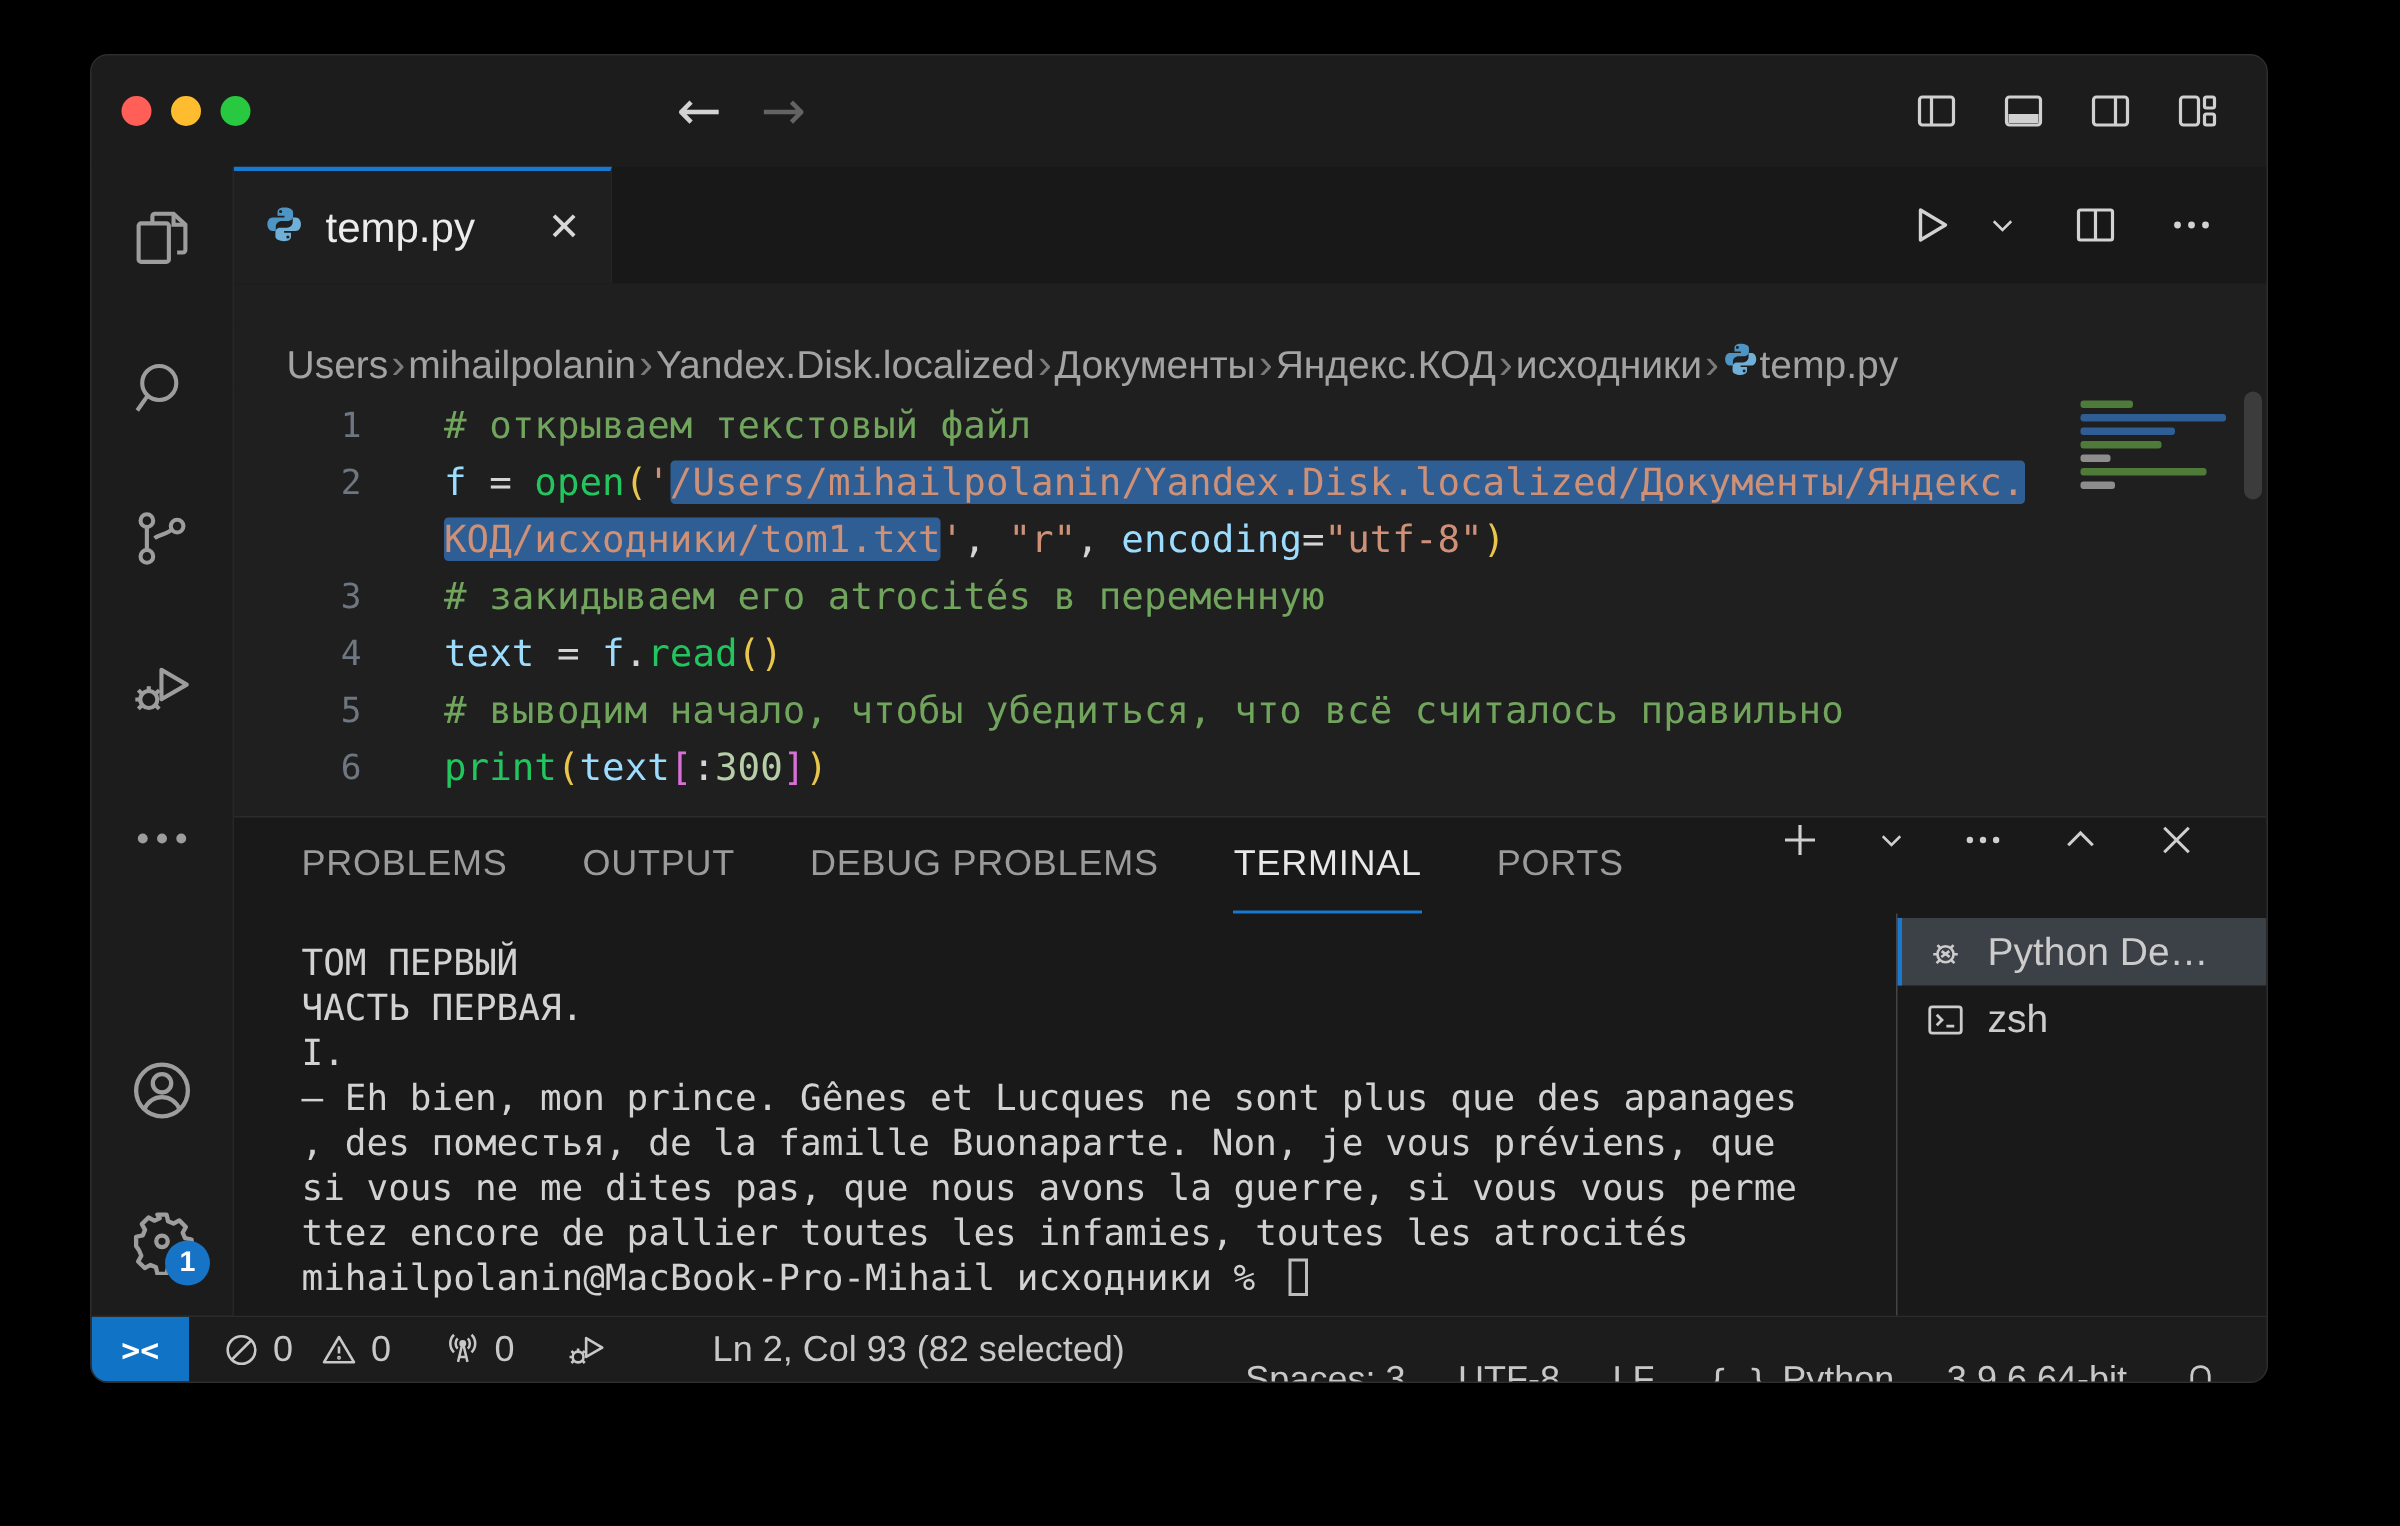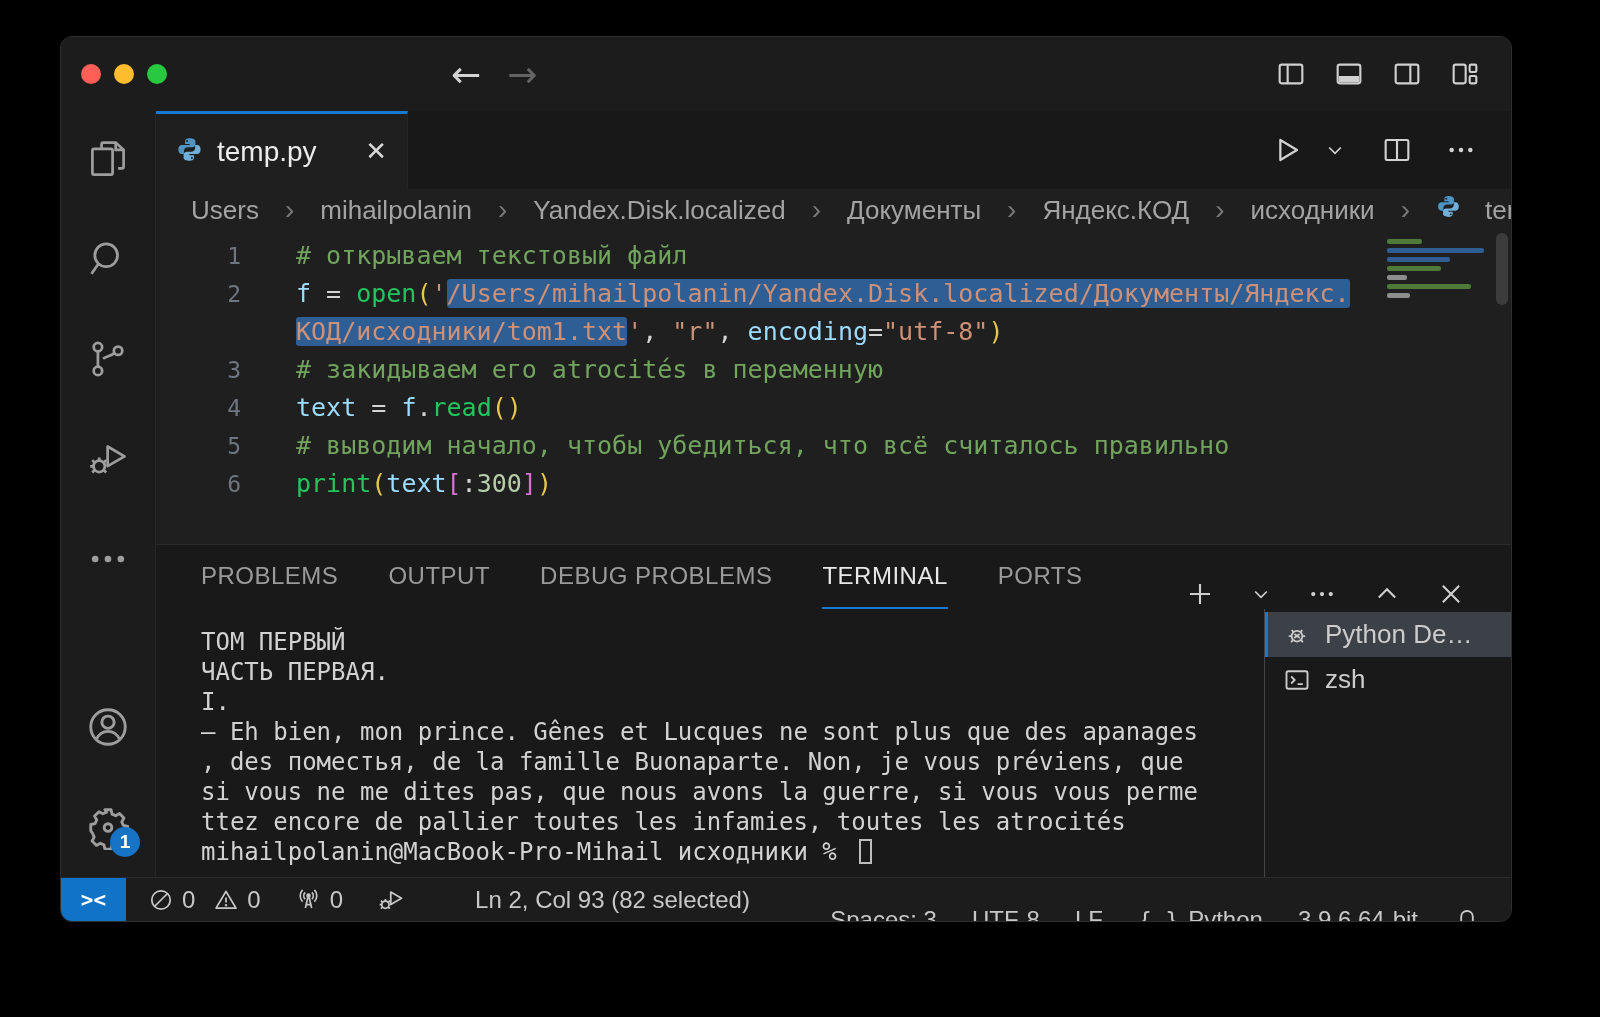--- a/index.html
+++ b/index.html
@@ -38,22 +38,22 @@
 
   
   .tabbar { height:78px; flex:none; background:#181818; display:flex; }
   .tab { width:252px; height:78px; background:#1f1f1f; border-top:3px solid #1879d0;
          border-right:1px solid #252525; display:flex; align-items:center; padding:0 20px; gap:14px; }
   .tab-label { color:#ececec; font-size:28px; font-weight:500; }
   .tab-close { margin-left:auto; color:#d8d8d8; font-size:26px; }
   .editor-actions { margin-left:auto; display:flex; align-items:center; gap:22px; padding-right:34px; color:#d2d2d2; }
 
   
-  .breadcrumb { height:42px; flex:none; background:#1f1f1f; display:flex; align-items:center;
-                padding-left:35px; gap:24px; font-size:26px; color:#a3a3a3; white-space:nowrap; overflow:hidden; }
+  .breadcrumb { height:42px; flex:none; background:#1f1f1f; display:flex; align-items:flex-end;
+                padding-left:35px; gap:0; font-size:26px; color:#a3a3a3; white-space:nowrap; overflow:hidden;margin-top:28px; }
   .bc-sep { color:#7a7a7a; font-size:28px; padding:0 2px; }
   .bc-py { flex:none; }
 
   
   .editor { flex:1; position:relative; background:#1f1f1f; padding-top:6px;
             font-family:"DejaVu Sans Mono", monospace; font-size:25px; overflow:hidden; }
   .code-line { display:flex; height:38px; line-height:38px; }
   .gutter { width:85px; flex:none; text-align:right; color:#6e7681; font-size:23px; }
   .code-text { padding-left:55px; white-space:pre; color:#cccccc; }
   .tk-fg{color:#d4d4d4} .tk-comment{color:#71a45c} .tk-string{color:#ce9178}
@@ -62,21 +62,21 @@
   .sel { background:#2e5e93; border-radius:3px; }
   .minimap { position:absolute; right:24px; top:8px; width:100px; }
   .mm-row { height:5px; border-radius:2px; margin-bottom:4px; }
   .mm-comment{background:#4e7a3a} .mm-code{background:#8d8d8d} .mm-sel{background:#2e5e93}
   .v-scroll { position:absolute; right:3px; top:2px; width:12px; height:72px;
               background:rgba(120,120,120,.32); border-radius:6px; }
 
   
   .panel { height:333px; flex:none; background:#191919; border-top:1px solid #2b2b2b;
            display:flex; flex-direction:column; position:relative; }
-  .panel-header { height:64px; flex:none; display:flex; align-items:flex-end; padding-left:45px; gap:50px; }
+  .panel-header { height:64px; flex:none; display:flex; align-items:flex-start; padding-left:45px; gap:50px; }
   .ptab { font-size:24px; letter-spacing:.5px; color:#9b9b9b; height:64px; display:flex; align-items:center;
           border-bottom:2px solid transparent; }
   .ptab.active { color:#e8e8e8; border-bottom-color:#1879d0; }
   .panel-actions { margin-left:auto; display:flex; align-items:center; gap:36px; padding-right:46px; color:#cfcfcf; }
   .panel-body { flex:1; position:relative; min-height:0; }
   .terminal-output { padding:18px 0 0 45px; font-family:"DejaVu Sans Mono", monospace;
                      font-size:24px; line-height:30px; color:#d2d2d2; white-space:pre; }
   .t-cursor { display:inline-block; width:13px; height:25px; border:2px solid #bdbdbd; vertical-align:-4px; margin-left:8px; }
   .sessions { position:absolute; right:0; top:0; bottom:0; width:247px; border-left:1px solid #454545; padding-top:3px; }
   .sess { height:45px; display:flex; align-items:center; gap:14px; padding-left:18px; color:#cccccc; font-size:26px; }

